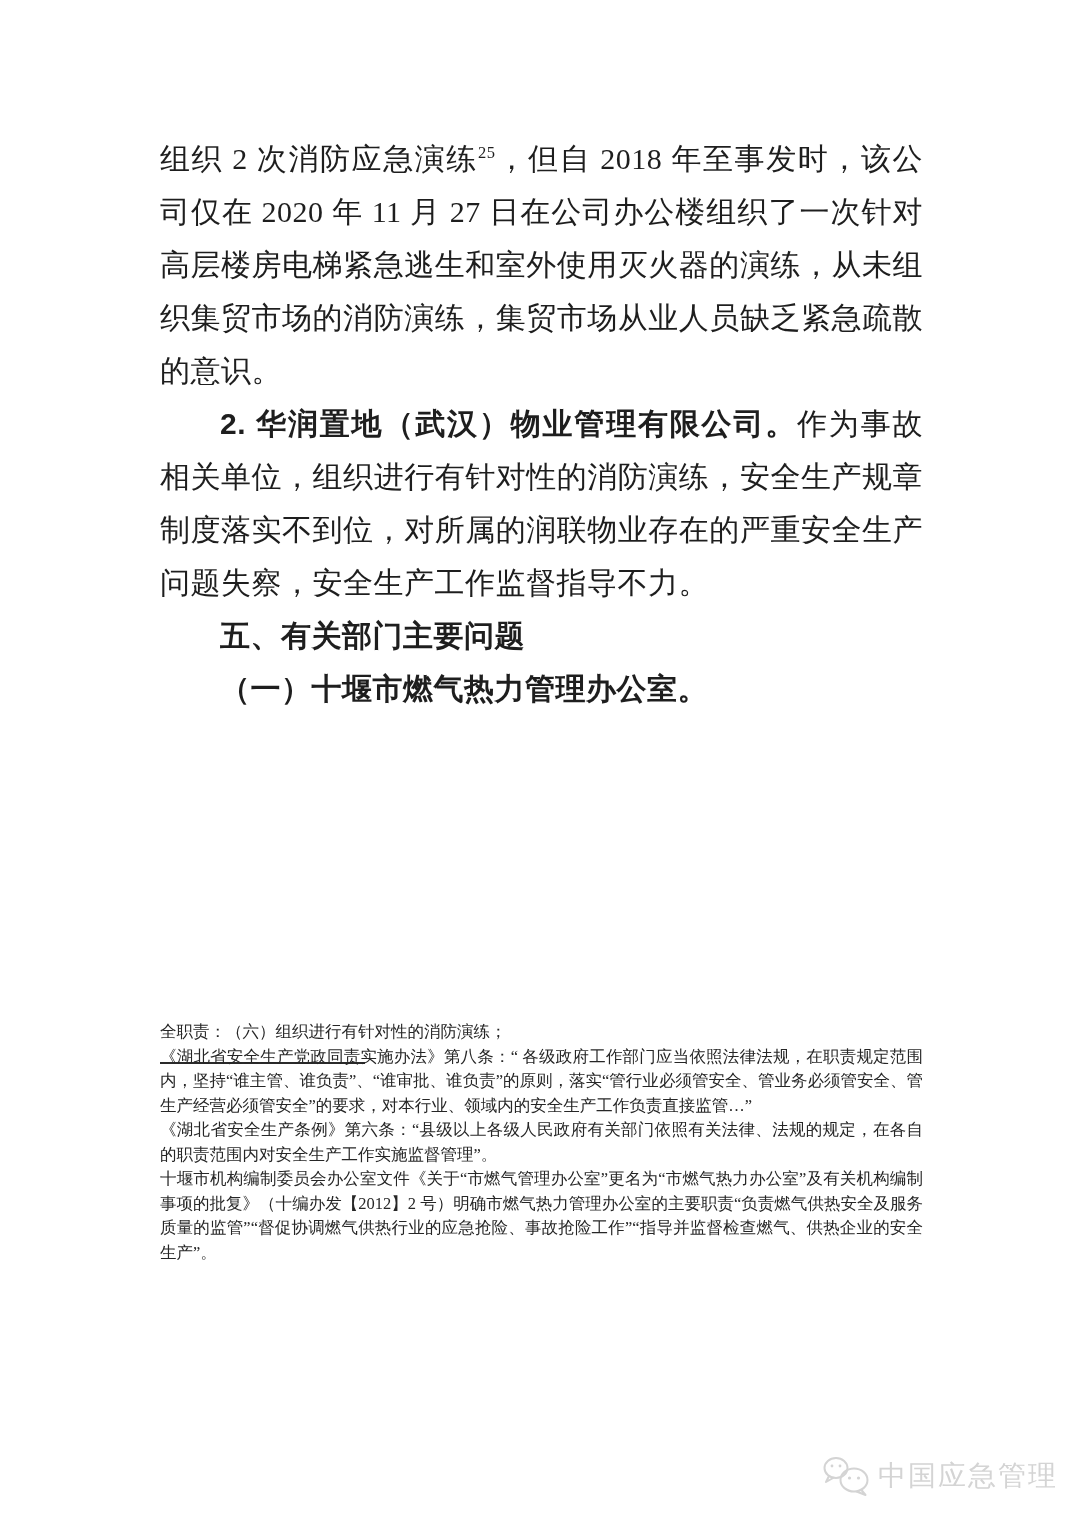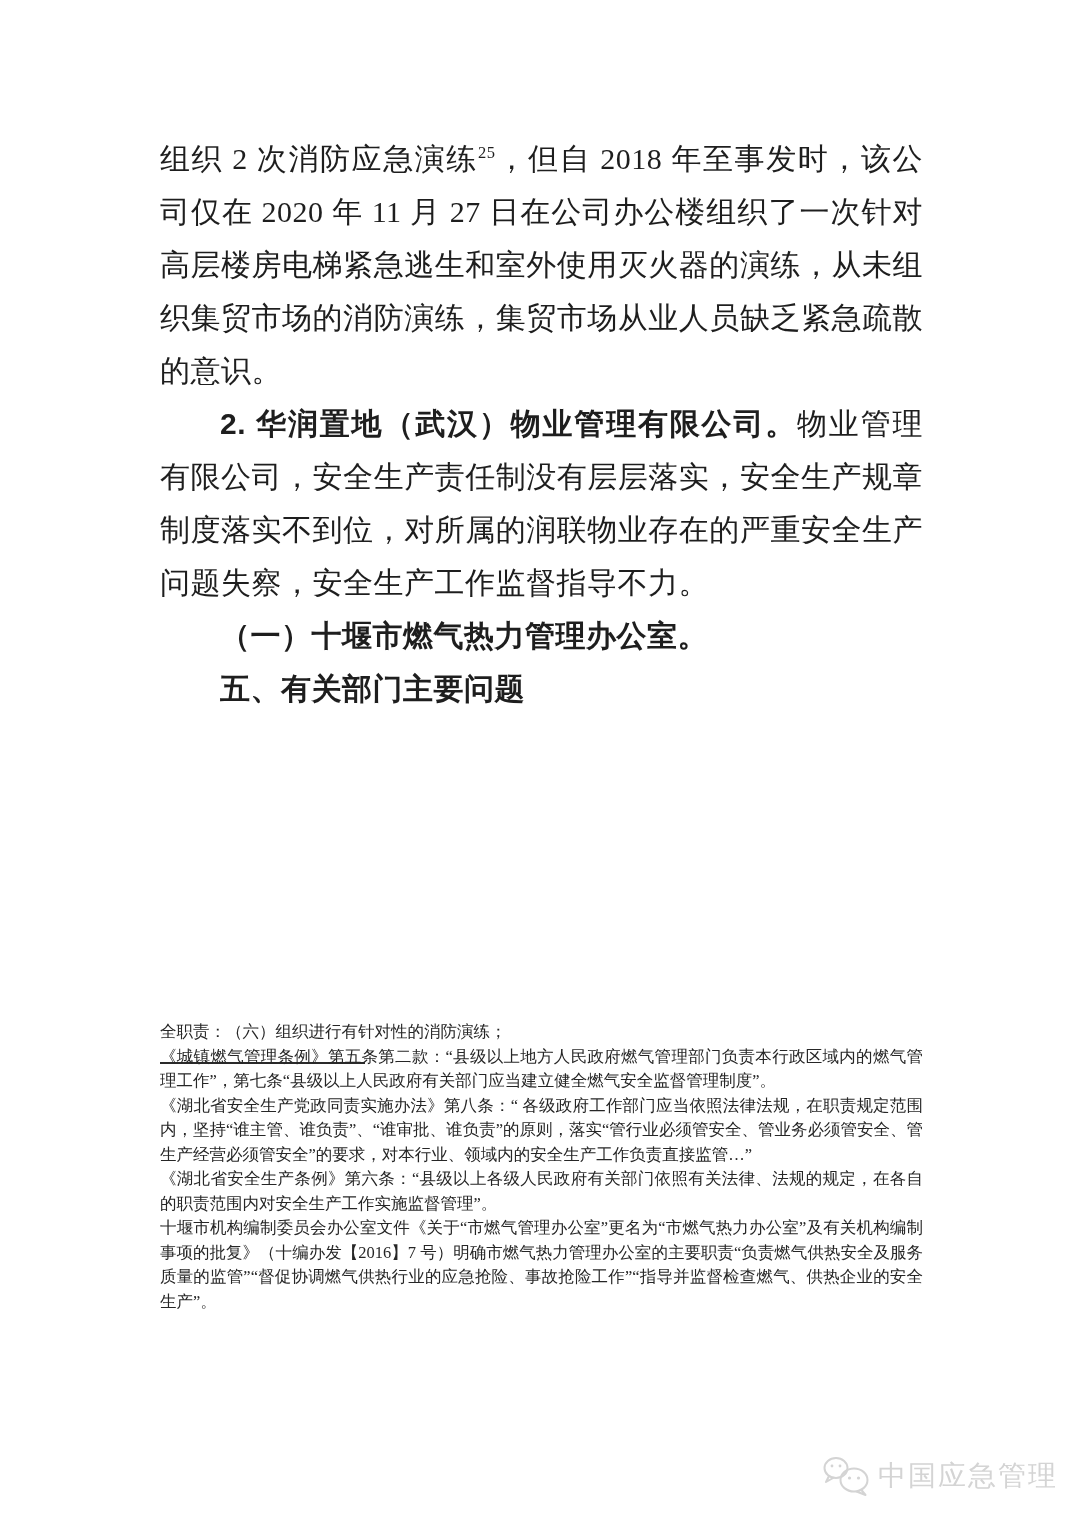--- a/index.html
+++ b/index.html
@@ -49,36 +49,35 @@
   .watermark svg { display:block; }
 </style>
 </head>
 <body>
 
 <div class="page">
 
   <div class="body-text">
     <p><span>组织 2 次消防应急演练</span><sup class="fnref">25</sup><span>，但自 2018 年至事发时，该公司仅在 2020 年 11 月 27 日在公司办公楼组织了一次针对高层楼房电梯紧急逃生和室外使用灭火器的演练，从未组织集贸市场的消防演练，集贸市场从业人员缺乏紧急疏散的意识。</span></p>
 
-    <p class="indent"><b class="hei">2. 华润置地（武汉）物业管理有限公司。</b><span>物业管理有限公司，安全生产责任制没有层层落实，安全生产规章制度落实不到位，对所属的润联物业存在的严重安全生产问题失察，安全生产工作监督指导不力。</span></p>
+    <p class="indent"><b class="hei">2. 华润置地（武汉）物业管理有限公司。</b><span>作为事故相关单位，组织进行有针对性的消防演练，安全生产规章制度落实不到位，对所属的润联物业存在的严重安全生产问题失察，安全生产工作监督指导不力。</span></p>
+
+    <p class="indent hei">五、有关部门主要问题</p>
 
     <p class="indent kai-bold">（一）十堰市燃气热力管理办公室。</p>
-
-    <p class="indent hei">五、有关部门主要问题</p>
 
   </div>
 
   <div class="footnote-sep"></div>
 
   <div class="footnotes">
     <p class="fn">全职责：（六）组织进行有针对性的消防演练；</p>
-    <p class="fn">《城镇燃气管理条例》第五条第二款：“县级以上地方人民政府燃气管理部门负责本行政区域内的燃气管理工作”，第七条“县级以上人民政府有关部门应当建立健全燃气安全监督管理制度”。</p>
     <p class="fn">《湖北省安全生产党政同责实施办法》第八条：“ 各级政府工作部门应当依照法律法规，在职责规定范围内，坚持“谁主管、谁负责”、“谁审批、谁负责”的原则，落实“管行业必须管安全、管业务必须管安全、管生产经营必须管安全”的要求，对本行业、领域内的安全生产工作负责直接监管…”</p>
     <p class="fn">《湖北省安全生产条例》第六条：“县级以上各级人民政府有关部门依照有关法律、法规的规定，在各自的职责范围内对安全生产工作实施监督管理”。</p>
-    <p class="fn">十堰市机构编制委员会办公室文件《关于“市燃气管理办公室”更名为“市燃气热力办公室”及有关机构编制事项的批复》（十编办发【2016】7 号）明确市燃气热力管理办公室的主要职责“负责燃气供热安全及服务质量的监管”“督促协调燃气供热行业的应急抢险、事故抢险工作”“指导并监督检查燃气、供热企业的安全生产”。</p>
+    <p class="fn">十堰市机构编制委员会办公室文件《关于“市燃气管理办公室”更名为“市燃气热力办公室”及有关机构编制事项的批复》（十编办发【2012】2 号）明确市燃气热力管理办公室的主要职责“负责燃气供热安全及服务质量的监管”“督促协调燃气供热行业的应急抢险、事故抢险工作”“指导并监督检查燃气、供热企业的安全生产”。</p>
   </div>
 
   <div class="watermark">
     <span>
       <svg width="52" height="42" viewBox="0 0 52 42" fill="none" stroke="#d4d4d4" stroke-width="2">
         <ellipse cx="15" cy="13" rx="11.5" ry="10"></ellipse>
         <path d="M8 21 L5 27 L13 22.5" stroke-linejoin="round"></path>
         <circle cx="11" cy="11" r="1.4" fill="#d4d4d4" stroke="none"></circle>
         <circle cx="19" cy="11" r="1.4" fill="#d4d4d4" stroke="none"></circle>
         <ellipse cx="33" cy="25" rx="13.5" ry="11.5"></ellipse>

